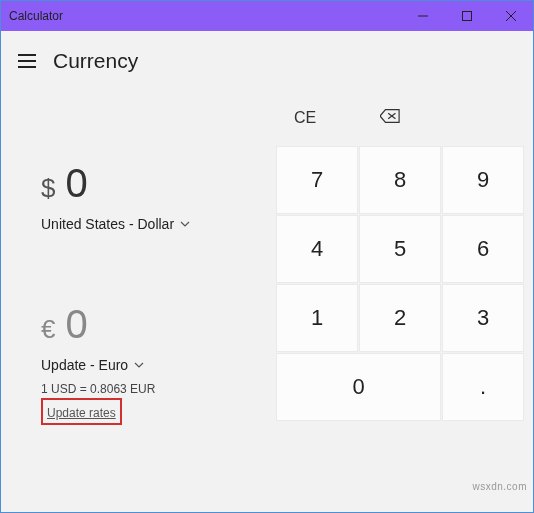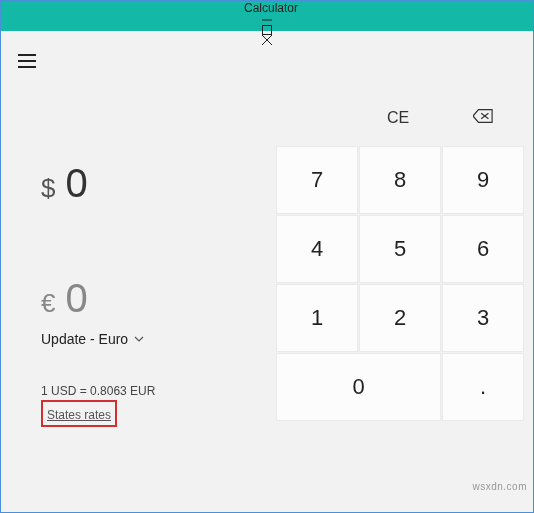--- a/index.html
+++ b/index.html
@@ -7,22 +7,22 @@
   .window {
     width: 534px; height: 513px;
     border: 1px solid #4a90d9;
     background: #f2f2f2;
     display: flex; flex-direction: column;
     position: relative;
   }
   
   .titlebar {
     height: 30px; display: flex; align-items: center;
-    background: #14b8a6;
-    font-size: 12px; color: #222; flex-direction: column;
+    background: #8b5cf6;
+    font-size: 12px; color: #222;
   }
   .titlebar .title { padding-left: 8px; flex: 1; }
   .titlebar .ctrl { width: 44px; height: 30px; display: flex; align-items: center; justify-content: center; color: #222; }
   .titlebar .ctrl svg { width: 10px; height: 10px; }
   
   .header {
     display: flex; align-items: center;
     padding: 10px 14px 0 6px;
   }
   .hamburger { width: 40px; height: 40px; display: flex; align-items: center; justify-content: center; }
@@ -36,26 +36,26 @@
     padding-top: 80px;
   }
   .cur-row { display: flex; align-items: baseline; padding-left: 30px; gap: 10px; }
   .cur-sym { font-size: 26px; color: #555; font-weight: 300; }
   .cur-val { font-size: 40px; color: #333; font-weight: 300; }
   .cur-sym.dim { color: #888; }
   .cur-val.dim { color: #888; }
   .cur-pick { display: flex; align-items: center; gap: 6px; padding-left: 30px; margin-top: 10px; font-size: 14px; color: #222; }
   .chev svg { width: 10px; height: 10px; }
   .gap { height: 70px; }
-  .rateinfo { padding-left: 30px; margin-top: 36px; font-size: 12px; color: #444; line-height: 1.4; }
+  .rateinfo { padding-left: 30px; margin-top: 8px; font-size: 12px; color: #444; line-height: 1.4; }
   .ratelink { display: inline-block; margin-top: 4px; font-size: 12px; color: #555; text-decoration: underline; }
   .ratelink-wrap { display: inline-block; border: 2px solid #d03030; padding: 1px 4px; }
   
   .right { flex: 1; display: flex; flex-direction: column; padding-top: 12px; }
-  .util-row { display: flex; justify-content: flex-end; gap: 5px; margin-bottom: 4px; }
+  .util-row { display: flex; justify-content: flex-start; gap: 5px; margin-bottom: 4px; }
   .util-btn {
     width: 80px; height: 50px;
     display: flex; align-items: center; justify-content: center;
     font-size: 16px; color: #333; background: transparent;
   }
   .util-btn svg { width: 20px; height: 14px; }
   .keygrid {
     display: grid; grid-template-columns: repeat(3, 80px); grid-template-rows: repeat(4, 66px);
     gap: 3px; justify-content: end;
   }
@@ -97,49 +97,58 @@
   </div>
 
   <div class="header">
     <div class="hamburger">
       <svg viewBox="0 0 18 14">
         <line x1="0" y1="1" x2="18" y2="1" stroke="#222" stroke-width="2"></line>
         <line x1="0" y1="7" x2="18" y2="7" stroke="#222" stroke-width="2"></line>
         <line x1="0" y1="13" x2="18" y2="13" stroke="#222" stroke-width="2"></line>
       </svg>
     </div>
+    <div class="mode-title">Currency</div>
   </div>
 
   <div class="body">
 
     <div class="left">
       <div class="cur-row">
         <span class="cur-sym">$</span>
         <span class="cur-val">0</span>
+      </div>
+      <div class="cur-pick">
+        <span>United States - Dollar</span>
+        <span class="chev">
+          <svg viewBox="0 0 10 10">
+              <polyline points="1,3 5,7 9,3" fill="none" stroke="#555" stroke-width="1.2"></polyline>
+            </svg>
+        </span>
       </div>
 
       <div class="gap"></div>
 
       <div class="cur-row">
         <span class="cur-sym dim">€</span>
         <span class="cur-val dim">0</span>
       </div>
       <div class="cur-pick">
         <span>Update - Euro</span>
         <span class="chev">
           <svg viewBox="0 0 10 10">
               <polyline points="1,3 5,7 9,3" fill="none" stroke="#555" stroke-width="1.2"></polyline>
             </svg>
         </span>
       </div>
 
       <div class="rateinfo">
         <div>1 USD = 0.8063 EUR</div>
         <span class="ratelink-wrap">
-          <span class="ratelink">States rates</span>
+          <span class="ratelink">Update rates</span>
         </span>
       </div>
     </div>
 
     <div class="right">
       <div class="util-row">
         <div class="util-btn">CE</div>
         <div class="util-btn">
           <span>
             <svg viewBox="0 0 22 14">

